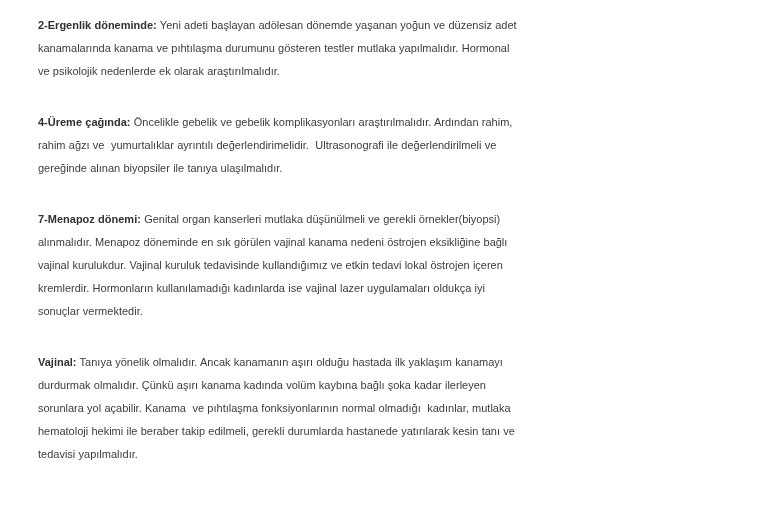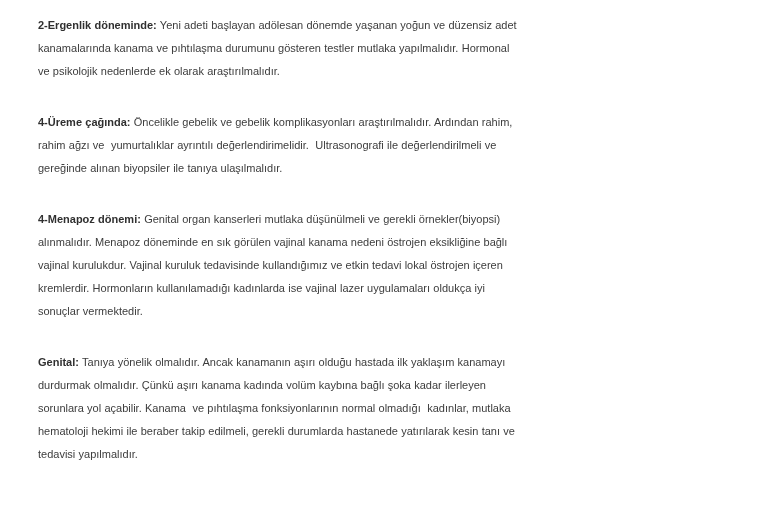--- a/index.html
+++ b/index.html
@@ -38,25 +38,25 @@
 <div class="article-body">
 
   <p class="paragraph"><strong class="paragraph-heading">2-Ergenlik döneminde:</strong><span> Yeni adeti başlayan adölesan dönemde yaşanan yoğun ve düzensiz adet
 kanamalarında kanama ve pıhtılaşma durumunu gösteren testler mutlaka yapılmalıdır. Hormonal
 ve psikolojik nedenlerde ek olarak araştırılmalıdır.</span></p>
 
   <p class="paragraph"><strong class="paragraph-heading">4-Üreme çağında:</strong><span> Öncelikle gebelik ve gebelik komplikasyonları araştırılmalıdır. Ardından rahim,
 rahim ağzı ve  yumurtalıklar ayrıntılı değerlendirimelidir.  Ultrasonografi ile değerlendirilmeli ve
 gereğinde alınan biyopsiler ile tanıya ulaşılmalıdır.</span></p>
 
-  <p class="paragraph"><strong class="paragraph-heading">4-Menapoz dönemi:</strong><span> Genital organ kanserleri mutlaka düşünülmeli ve gerekli örnekler(biyopsi)
+  <p class="paragraph"><strong class="paragraph-heading">7-Menapoz dönemi:</strong><span> Genital organ kanserleri mutlaka düşünülmeli ve gerekli örnekler(biyopsi)
 alınmalıdır. Menapoz döneminde en sık görülen vajinal kanama nedeni östrojen eksikliğine bağlı
 vajinal kurulukdur. Vajinal kuruluk tedavisinde kullandığımız ve etkin tedavi lokal östrojen içeren
 kremlerdir. Hormonların kullanılamadığı kadınlarda ise vajinal lazer uygulamaları oldukça iyi
 sonuçlar vermektedir.</span></p>
 
-  <p class="paragraph"><strong class="paragraph-heading">Genital:</strong><span> Tanıya yönelik olmalıdır. Ancak kanamanın aşırı olduğu hastada ilk yaklaşım kanamayı
+  <p class="paragraph"><strong class="paragraph-heading">Vajinal:</strong><span> Tanıya yönelik olmalıdır. Ancak kanamanın aşırı olduğu hastada ilk yaklaşım kanamayı
 durdurmak olmalıdır. Çünkü aşırı kanama kadında volüm kaybına bağlı şoka kadar ilerleyen
 sorunlara yol açabilir. Kanama  ve pıhtılaşma fonksiyonlarının normal olmadığı  kadınlar, mutlaka
 hematoloji hekimi ile beraber takip edilmeli, gerekli durumlarda hastanede yatırılarak kesin tanı ve
 tedavisi yapılmalıdır.</span></p>
 
 </div>
 
 </body></html>

